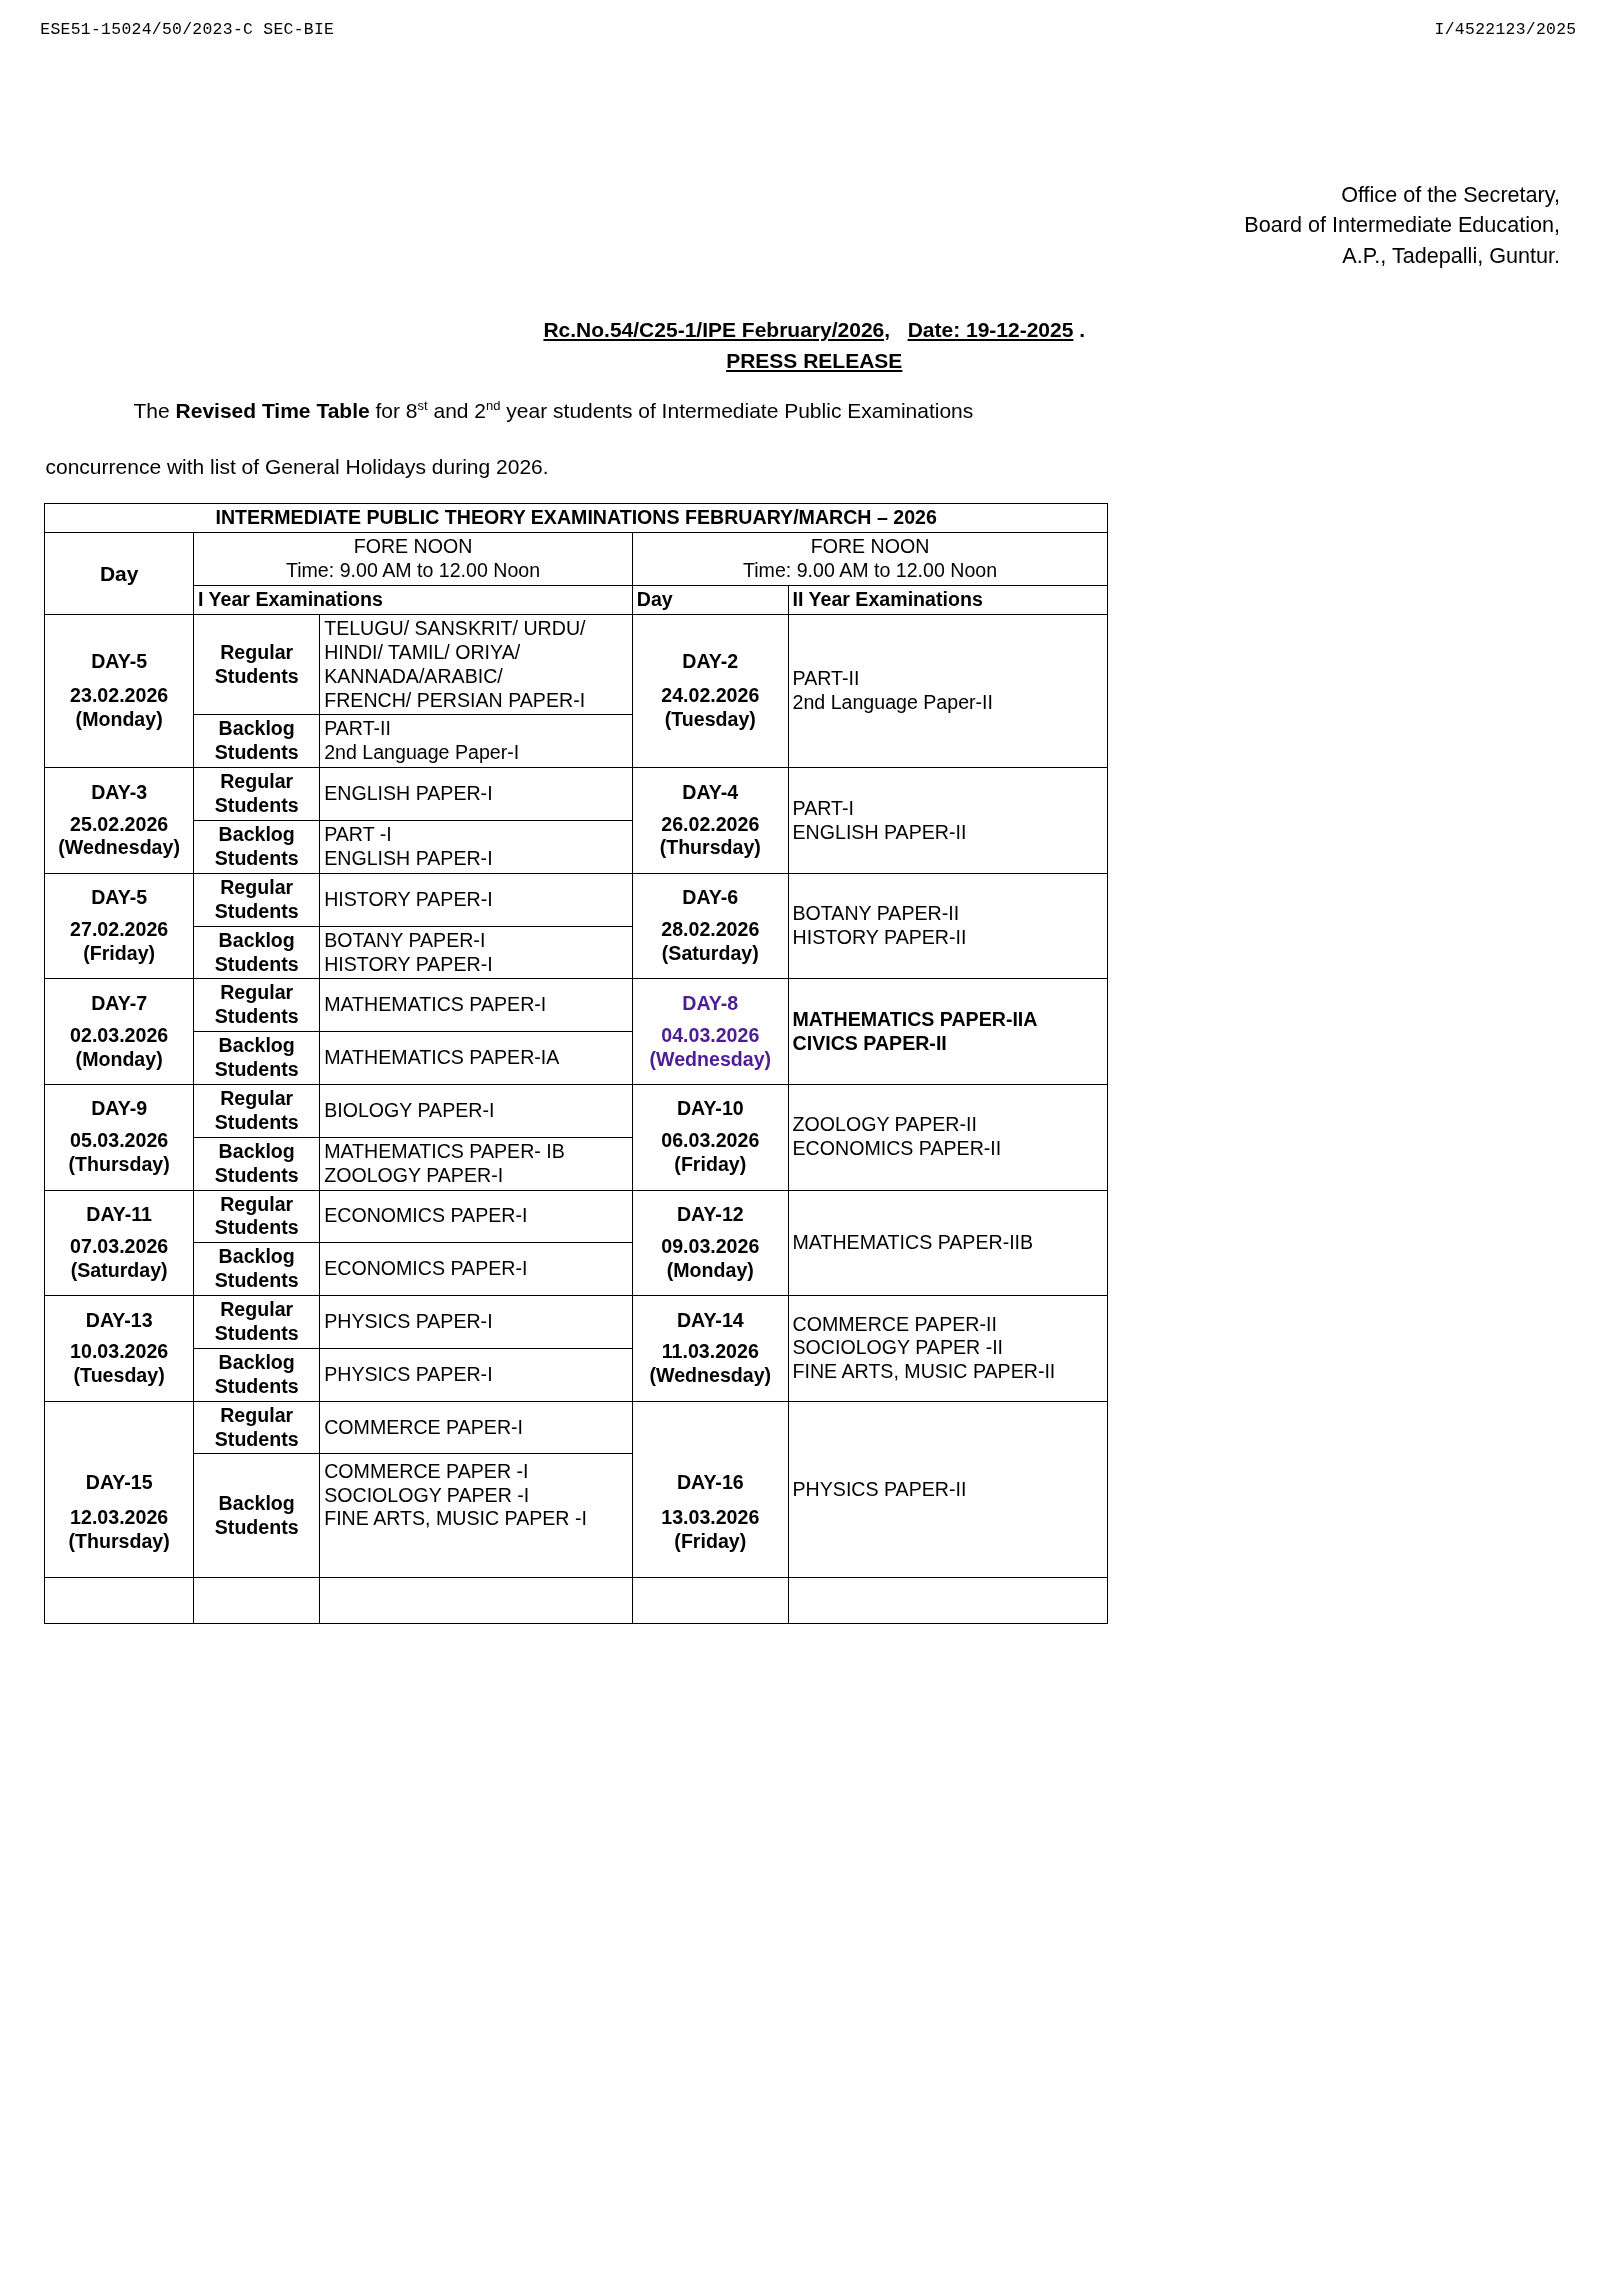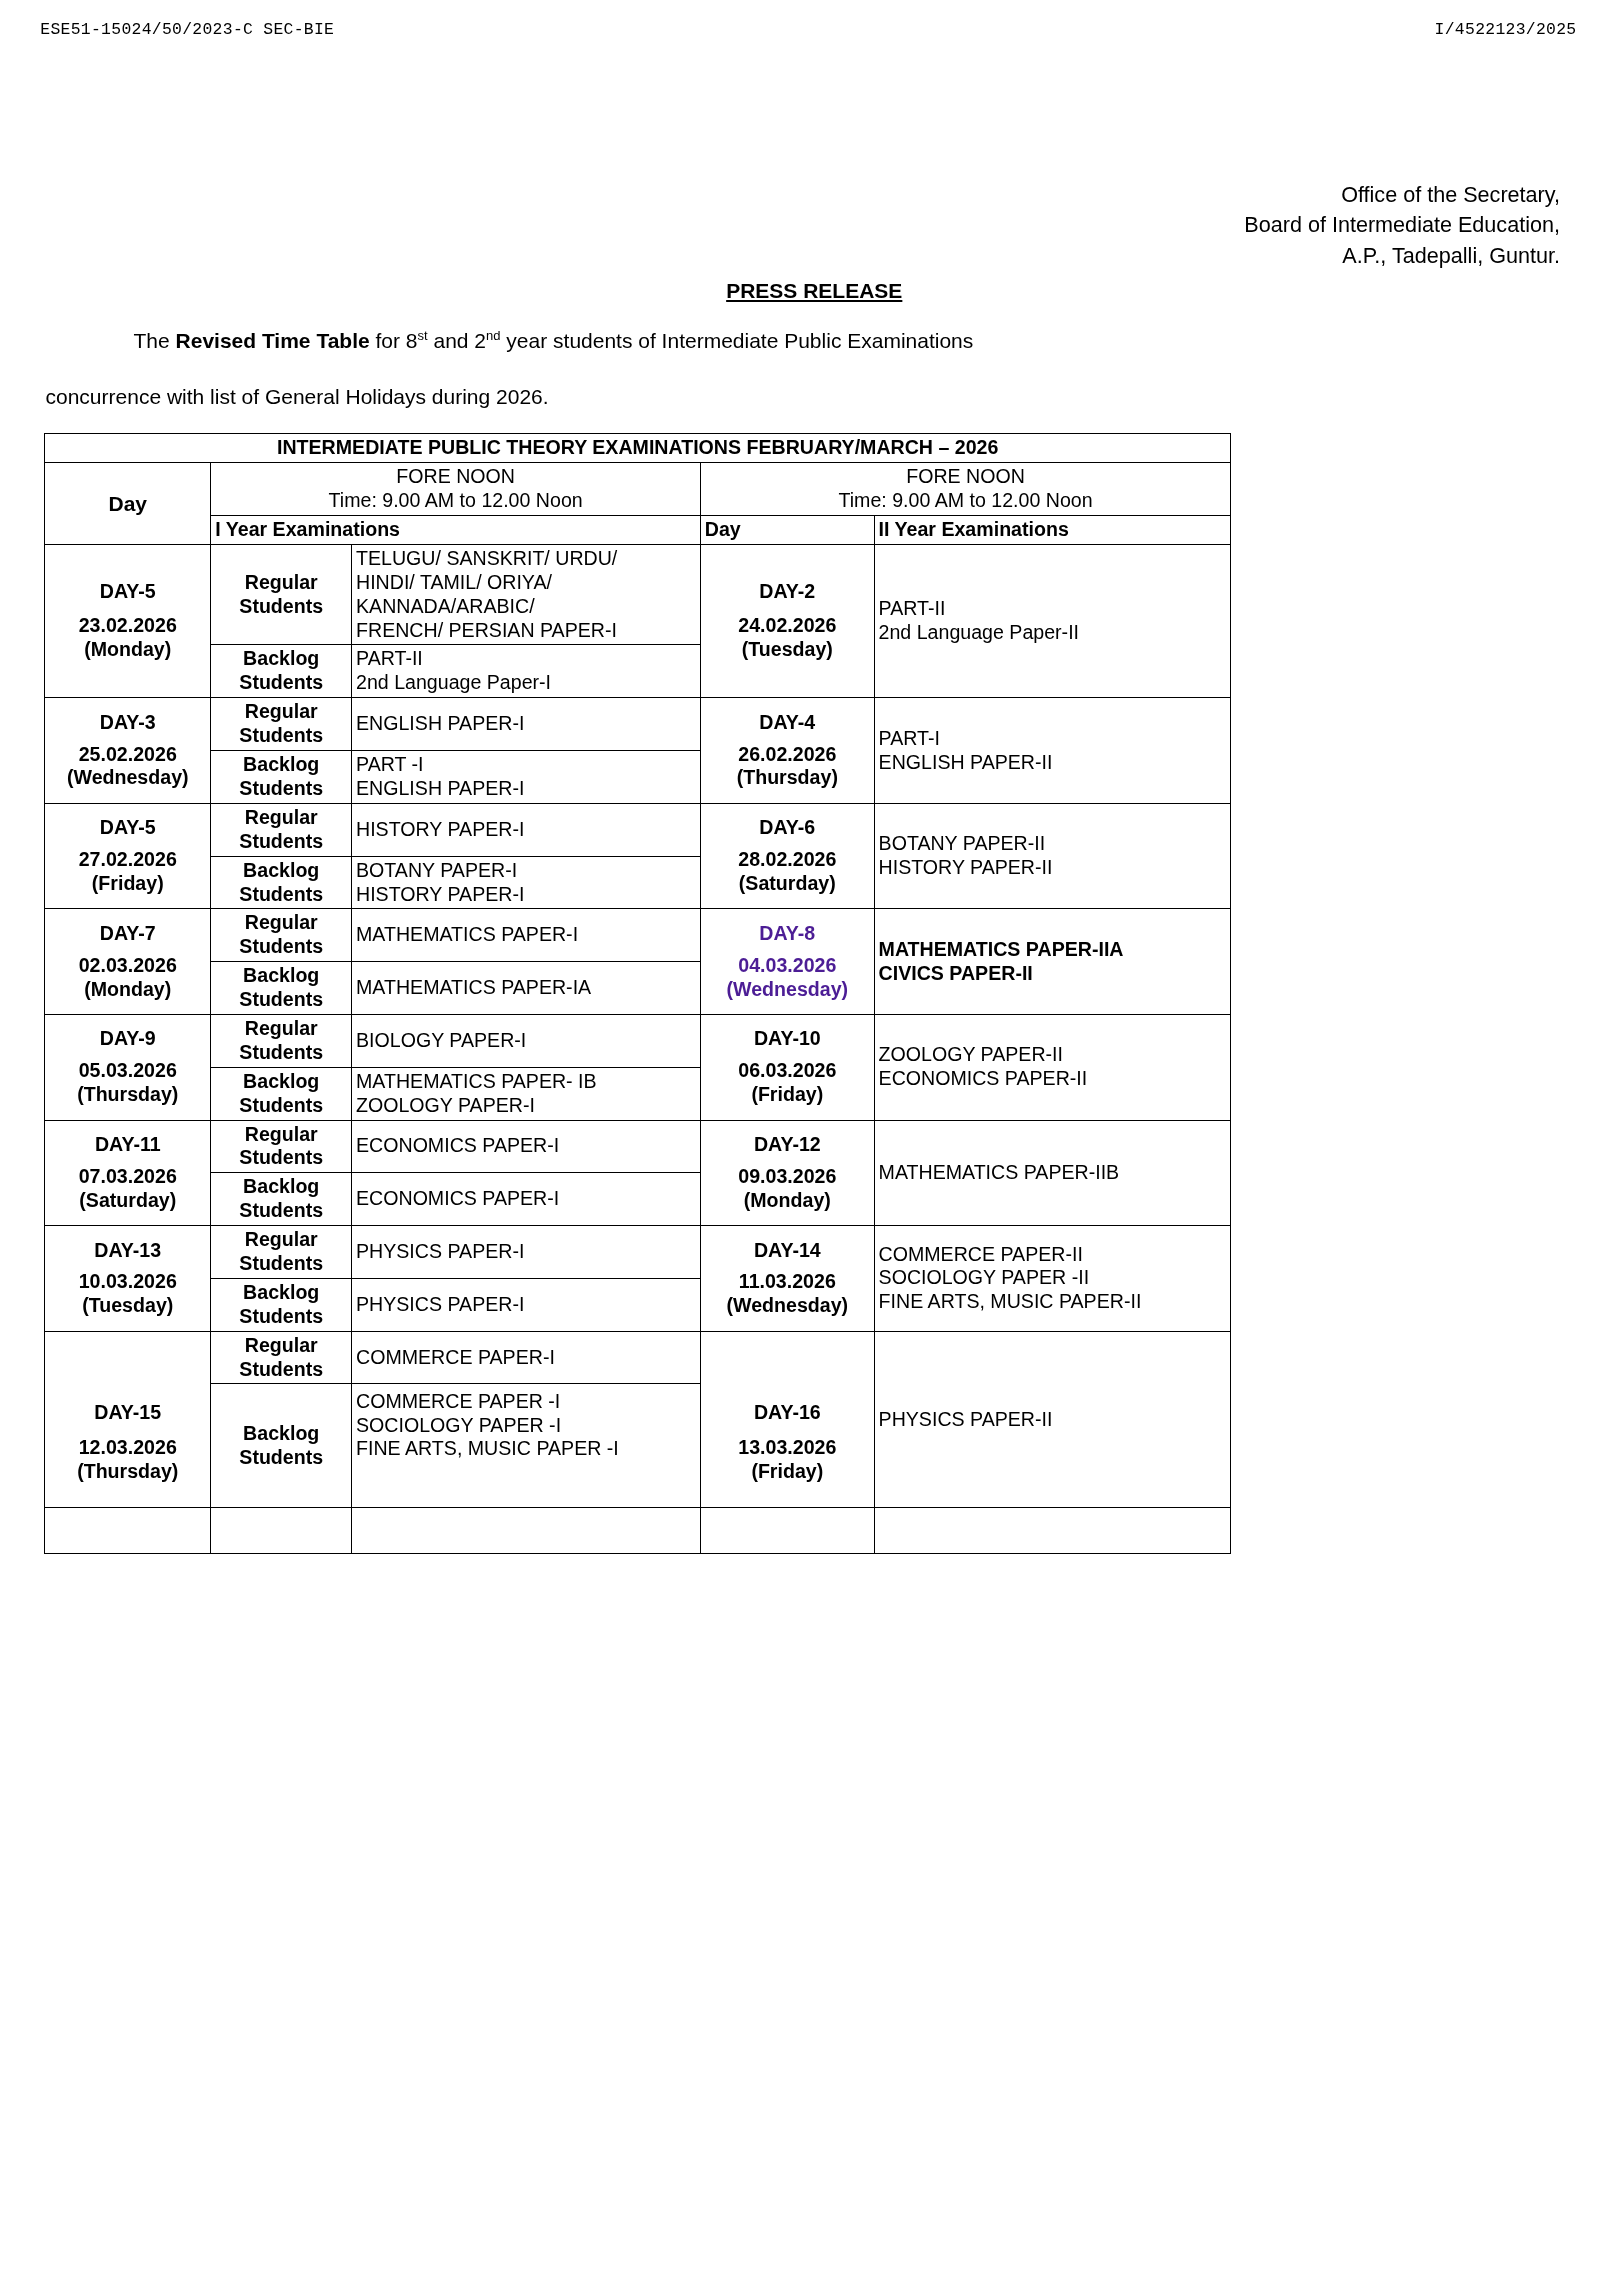--- a/index.html
+++ b/index.html
@@ -76,21 +76,21 @@
     padding: 0 6.5px 0 6.5px;
   }
   .para .indent { display: inline-block; width: 88px; }
   .para b { font-weight: bold; }
   sup { font-size: 0.62em; vertical-align: super; }
 
   
   table.tt {
     border-collapse: collapse;
     margin: 18.3px 0 0 5.2px;
-    width: 1187px;
+    width: 1064px;
     table-layout: fixed;
   }
   table.tt td, table.tt th {
     border: 1.3px solid #000000;
     font-size: 19.6px;
     padding: 2px 3.9px;
     vertical-align: middle;
     line-height: 1.22;
   }
   .title-cell {
@@ -121,20 +121,26 @@
     <div class="left">ESE51-15024/50/2023-C SEC-BIE</div>
     <div class="right">I/4522123/2025</div>
   </div>
 
   <div class="office">
     <div>Office of the Secretary,</div>
     <div>Board of Intermediate Education,</div>
     <div>A.P., Tadepalli, Guntur.</div>
   </div>
 
+  <div class="rcline">
+    <span class="u">Rc.No.54/C25-1/IPE February/2026,</span>
+    <span>&nbsp;</span>
+    <span class="u">Date: 19-12-2025</span>
+    <span>.</span>
+  </div>
   <div class="press">PRESS RELEASE</div>
 
   <div class="para">
     <span class="indent"></span><span>The </span><b>Revised Time Table</b><span> for 8</span><sup>st</sup><span> and 2</span><sup>nd</sup><span> year students of Intermediate Public Examinations</span>
     <div style="margin-top:18px">concurrence with list of General Holidays during 2026.</div>
   </div>
 
   <table class="tt">
     <colgroup>
       <col style="width:131px">

